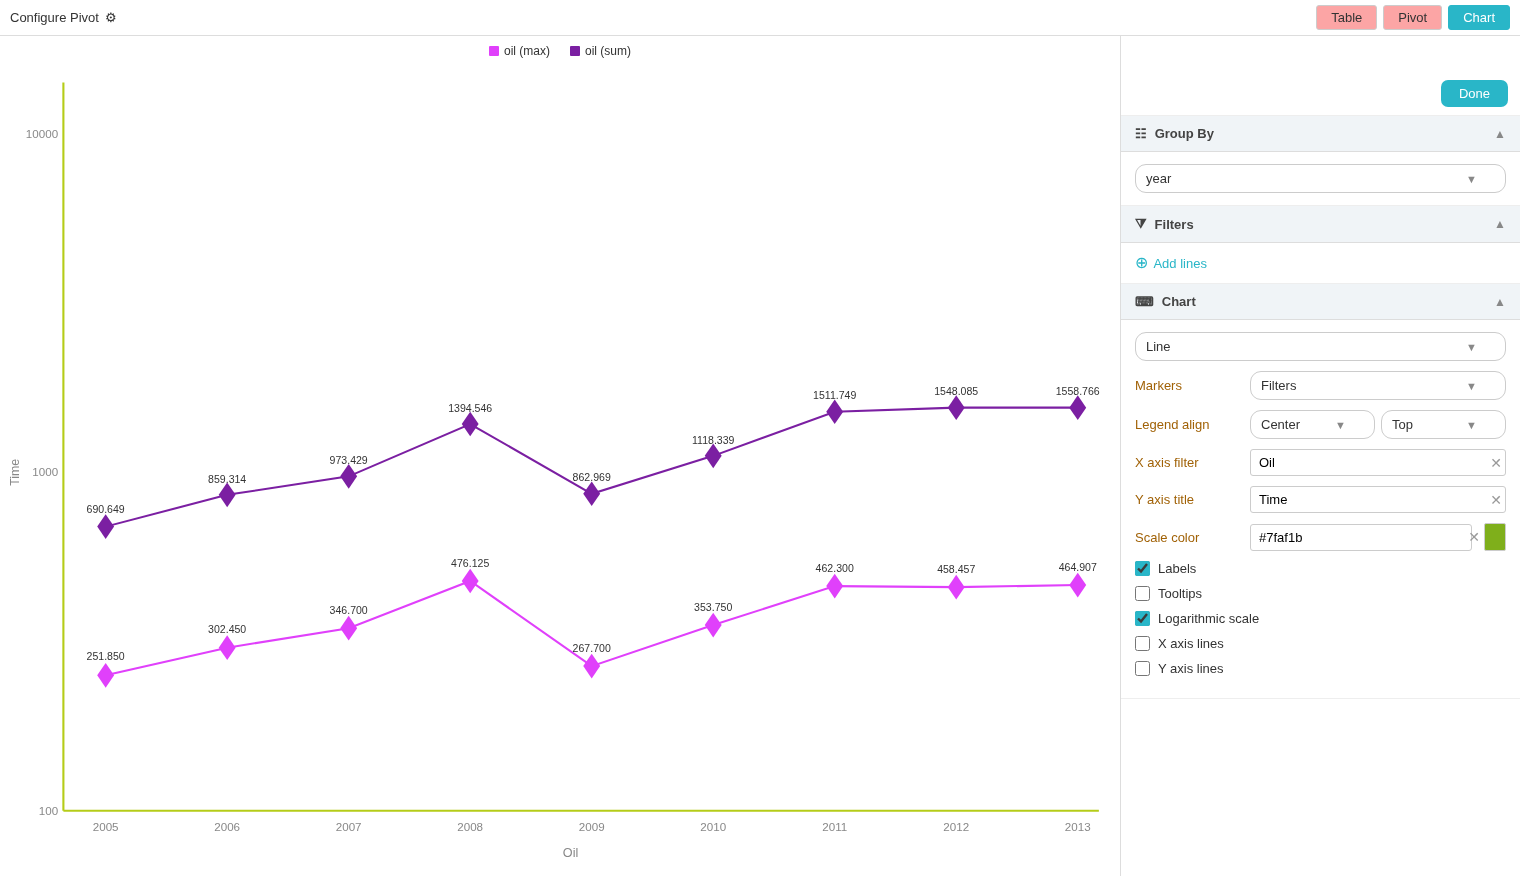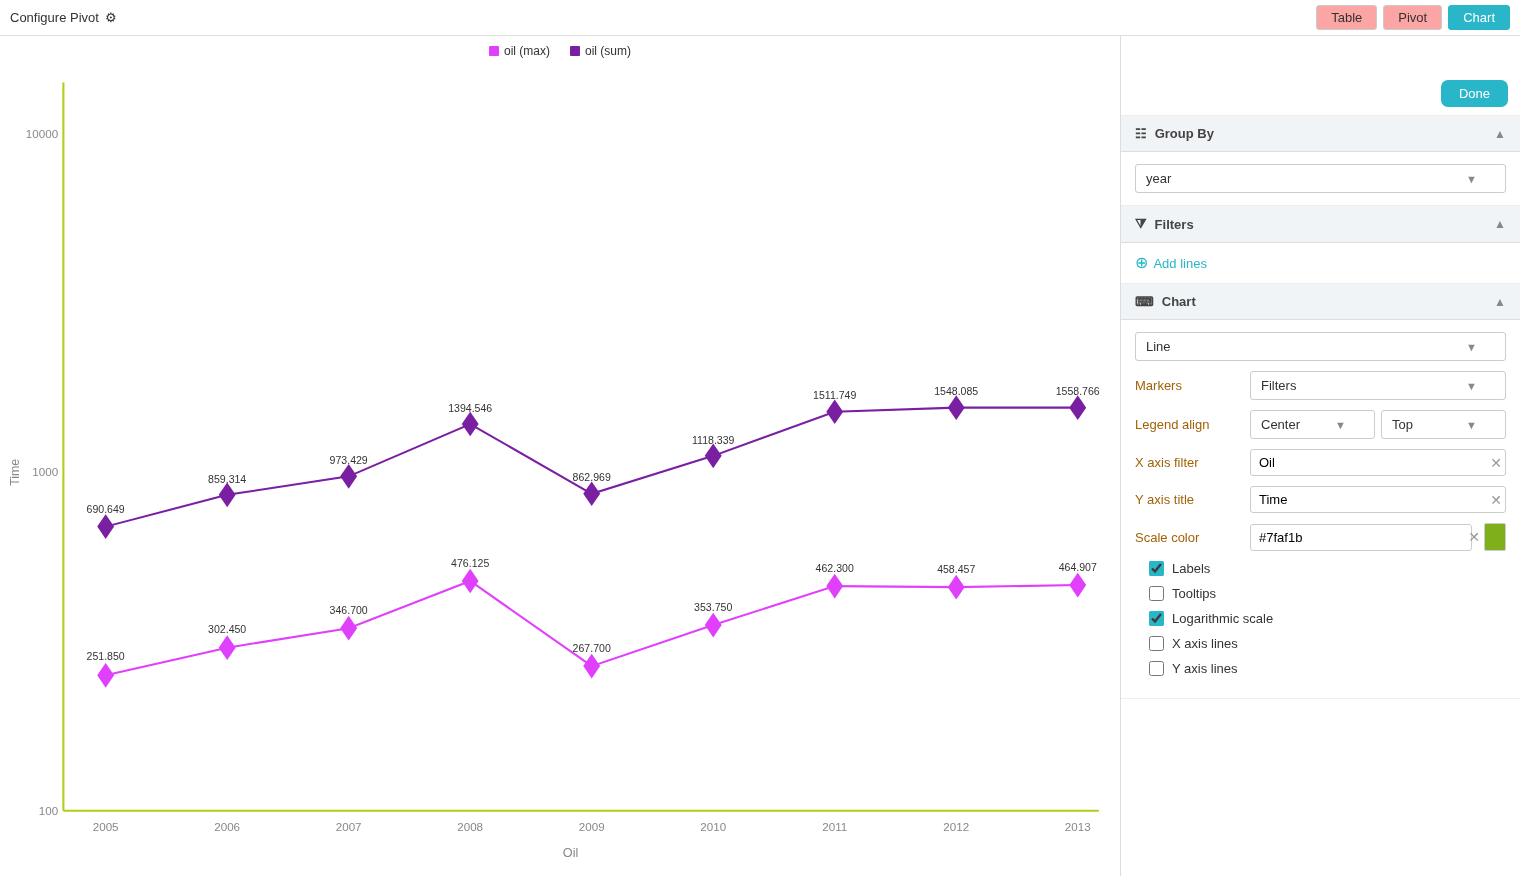--- a/index.html
+++ b/index.html
@@ -49,21 +49,21 @@
     .section-header-left { display: flex; align-items: center; gap: 8px; }
     .collapse-icon { color: #888; font-size: 12px; }
 
     
     .section-content { padding: 12px 14px; border-bottom: 1px solid #eee; }
 
     
     .select-wrap { position: relative; }
     .fake-select {
       width: 100%; padding: 6px 28px 6px 10px; border: 1px solid #ccc;
-      border-radius: 3px; background: #fff; cursor: pointer;
+      border-radius: 11px; background: #fff; cursor: pointer;
       font-size: 13px; appearance: none; display: flex; align-items: center;
       justify-content: space-between;
     }
     .fake-select .arrow { color: #888; font-size: 11px; }
 
     
     .form-row { display: flex; align-items: center; margin-bottom: 10px; }
     .form-label { width: 115px; font-size: 13px; color: #a16207; flex-shrink: 0; }
     .form-control-wrap { flex: 1; }
     .form-input-wrap { position: relative; flex: 1; }
@@ -72,21 +72,21 @@
 
     
     .legend-align-wrap { display: flex; gap: 6px; flex: 1; }
     .legend-align-wrap .fake-select { flex: 1; }
 
     
     .scale-color-wrap { display: flex; align-items: center; gap: 0; flex: 1; }
     .color-swatch { width: 22px; height: 28px; background: #7faf1b; border: 1px solid #ccc; border-radius: 2px; flex-shrink: 0; cursor: pointer; }
 
     
-    .checkbox-row { display: flex; align-items: center; gap: 8px; margin-bottom: 10px; font-size: 13px; margin-left: 14px; }
+    .checkbox-row { display: flex; align-items: center; gap: 8px; margin-bottom: 10px; font-size: 13px; }
     .checkbox-row input[type=checkbox] { width: 15px; height: 15px; accent-color: #29b6c8; cursor: pointer; }
 
     
     .add-filter-btn { display: flex; align-items: center; gap: 5px; color: #29b6c8; cursor: pointer; font-size: 13px; border: none; background: none; padding: 0; }
 
     
     .chart-type-select { margin-bottom: 10px; }
   </style>
 </head>
 <body>

